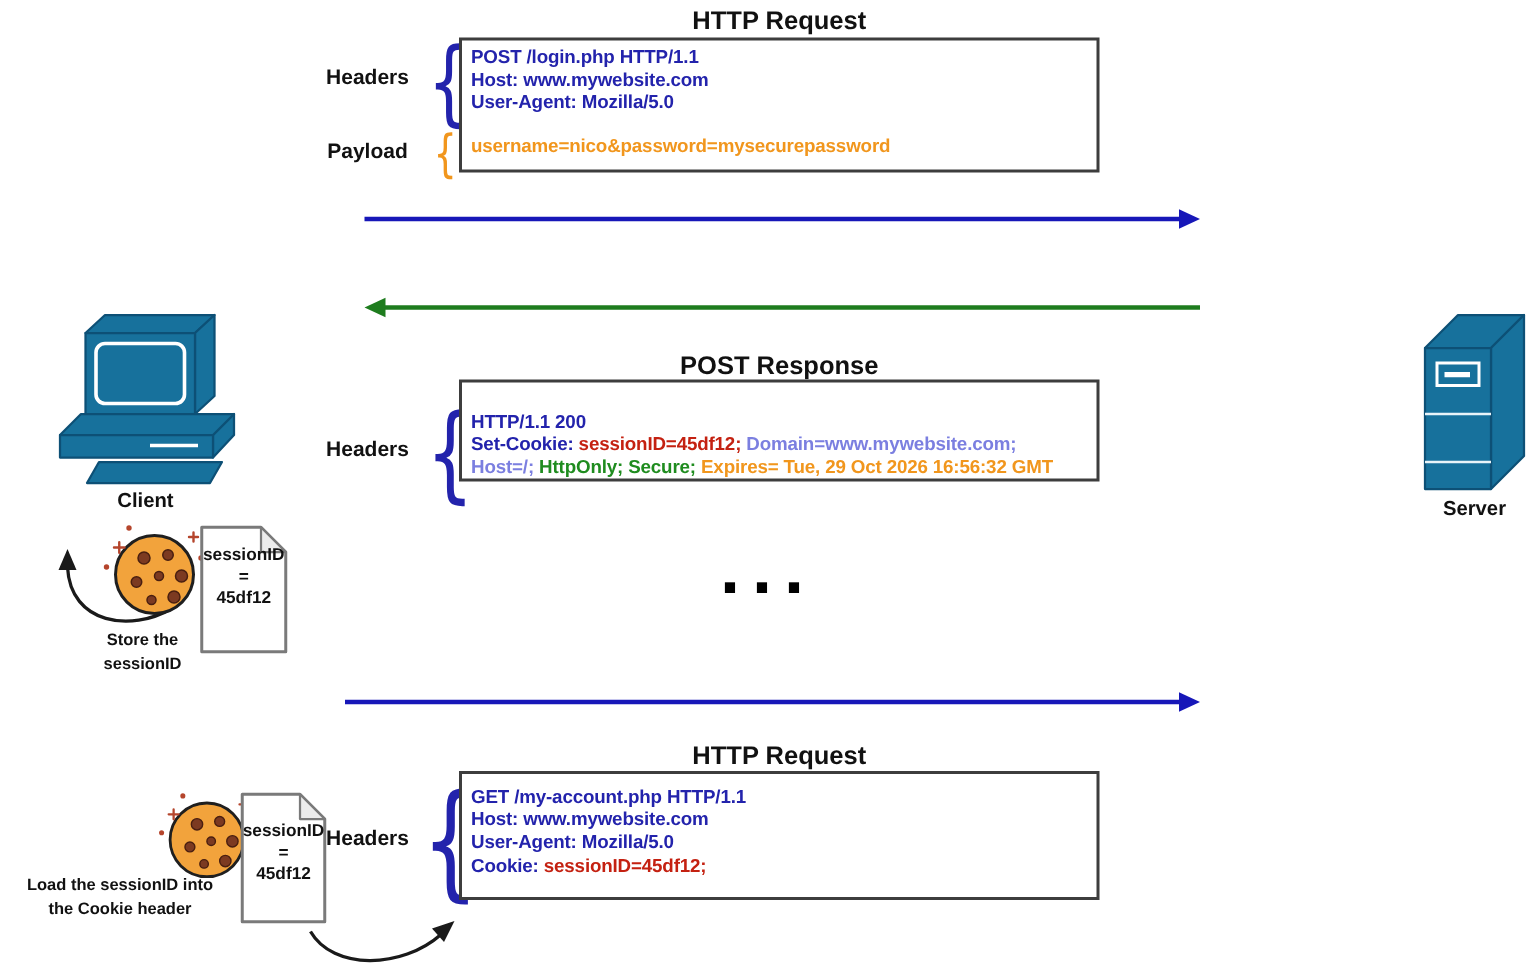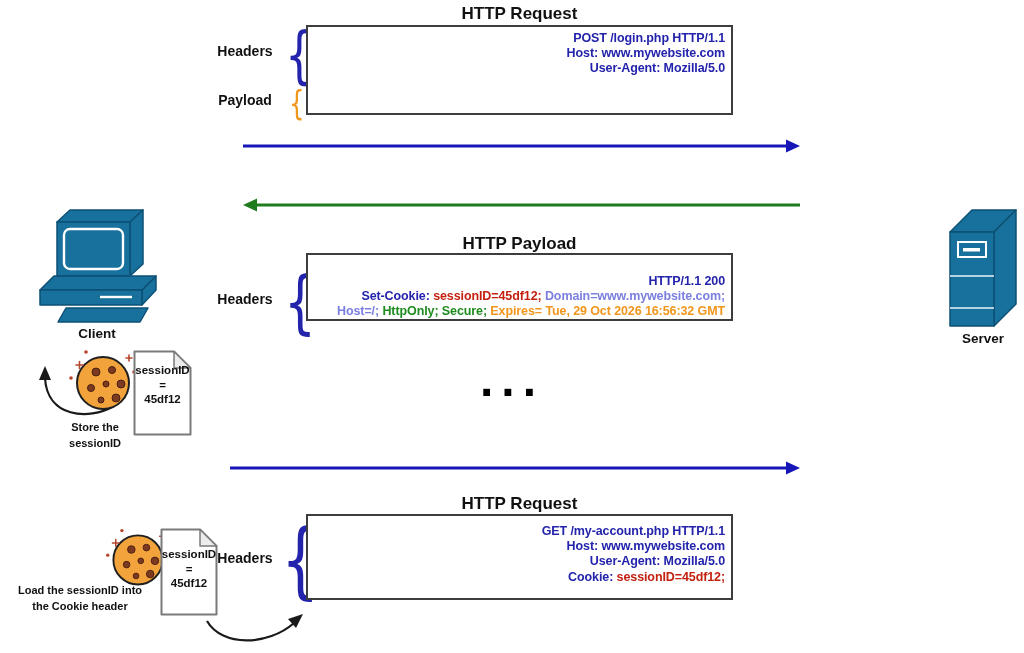--- a/index.html
+++ b/index.html
@@ -6,21 +6,21 @@
   .canvas{position:relative;width:1024px;height:653px;background:#fff;overflow:hidden;
           font-family:"Liberation Sans",sans-serif;color:#111;}
   .abs{position:absolute;}
   
   .sec-title{font-weight:bold;font-size:17px;text-align:center;color:var(--text_dark,#111);}
   .side-label{font-weight:bold;font-size:14px;text-align:center;color:var(--text_dark,#111);}
   .icon-label{font-weight:bold;font-size:13.5px;text-align:center;color:var(--text_dark,#111);}
   .caption{font-weight:bold;font-size:11px;text-align:center;line-height:15.5px;color:var(--text_dark,#111);}
   
   .net-box{border:2px solid var(--box_border,#3D3D3D);background:#fff;box-sizing:border-box;}
-  .net-box .pad{padding:4px 6px;text-align:right;}
+  .net-box .pad{padding:4px 6px;}
   .line{font-weight:bold;font-size:12.5px;line-height:15.2px;letter-spacing:-0.1px;white-space:pre;}
   .c-blue{color:var(--header_blue,#2323AC);}
   .c-orange{color:var(--payload_orange,#F1961D);margin-top:29px;}
   .c-red{color:var(--session_red,#C42111);}
   .c-purple{color:var(--attr_purple,#7B7FE0);margin-top:12px;}
   .c-green{color:var(--flag_green,#1F8C1F);}
   
   .brace{position:absolute;font-family:"DejaVu Sans",sans-serif;font-weight:normal;
          transform:scaleX(0.72);transform-origin:left center;line-height:1;}
   .brace.blue{color:var(--header_blue,#2323AC);}
@@ -82,20 +82,21 @@
   <div class="brace blue" style="left:285px;top:24px;font-size:62px;">{</div>
 
   <div class="abs side-label" style="left:212px;top:92px;width:66px;">Payload</div>
   <div class="brace orange" style="left:289px;top:86px;font-size:34px;">{</div>
 
   <div class="abs net-box" style="left:306px;top:25px;width:427px;height:90px;">
     <div class="pad">
       <div class="line c-blue">POST /login.php HTTP/1.1</div>
       <div class="line c-blue">Host: www.mywebsite.com</div>
       <div class="line c-blue">User-Agent: Mozilla/5.0</div>
+      <div class="line c-orange" style="margin-top:13px;">username=nico&amp;password=mysecurepassword</div>
     </div>
   </div>
 
   <svg class="abs" style="left:36px;top:208px;" width="122" height="118" viewBox="0 0 122 118">
     <polygon class="teal" points="21,14 34,2 107,2 94,14"></polygon>
     <polygon class="teal" points="94,14 107,2 107,56 94,68"></polygon>
     <rect class="teal" x="21" y="14" width="73" height="54"></rect>
     <rect class="wline" x="28" y="21" width="59" height="40" rx="6"></rect>
     <polygon class="teal" points="106,82 120,68 120,82 106,97"></polygon>
     <polygon class="teal" points="4,82 18,68 120,68 106,82"></polygon>
@@ -109,21 +110,21 @@
     <polygon class="teal" points="6,28 28,6 72,6 50,28"></polygon>
     <polygon class="teal" points="50,28 72,6 72,100 50,122"></polygon>
     <rect class="teal" x="6" y="28" width="44" height="94"></rect>
     <rect class="wline" x="14" y="38" width="28" height="15" style="stroke-width:2;"></rect>
     <rect x="19" y="44" width="17" height="3.5" fill="#fff"></rect>
     <line class="wline-thin" x1="6" y1="72" x2="50" y2="72"></line>
     <line class="wline-thin" x1="6" y1="104" x2="50" y2="104"></line>
   </svg>
   <div class="abs icon-label" style="left:944px;top:331px;width:78px;">Server</div>
 
-  <div class="abs sec-title" style="left:306px;top:234px;width:427px;">HTTP Payload</div>
+  <div class="abs sec-title" style="left:306px;top:234px;width:427px;">POST Response</div>
 
   <div class="abs side-label" style="left:212px;top:291px;width:66px;">Headers</div>
   <div class="brace blue" style="left:284px;top:267px;font-size:70px;">{</div>
 
   <div class="abs net-box" style="left:306px;top:253px;width:427px;height:68px;">
     <div class="pad" style="padding-top:19px;">
       <div class="line"><span class="c-blue">HTTP/1.1 200</span></div>
       <div class="line"><span class="c-blue">Set-Cookie: </span><span class="c-red">sessionID=45df12;</span><span class="c-purple"> Domain=www.mywebsite.com;</span></div>
       <div class="line"><span class="c-purple">Host=/; </span><span class="c-green">HttpOnly; Secure; </span><span class="c-orange">Expires= Tue, 29 Oct 2026 16:56:32 GMT</span></div>
     </div>

